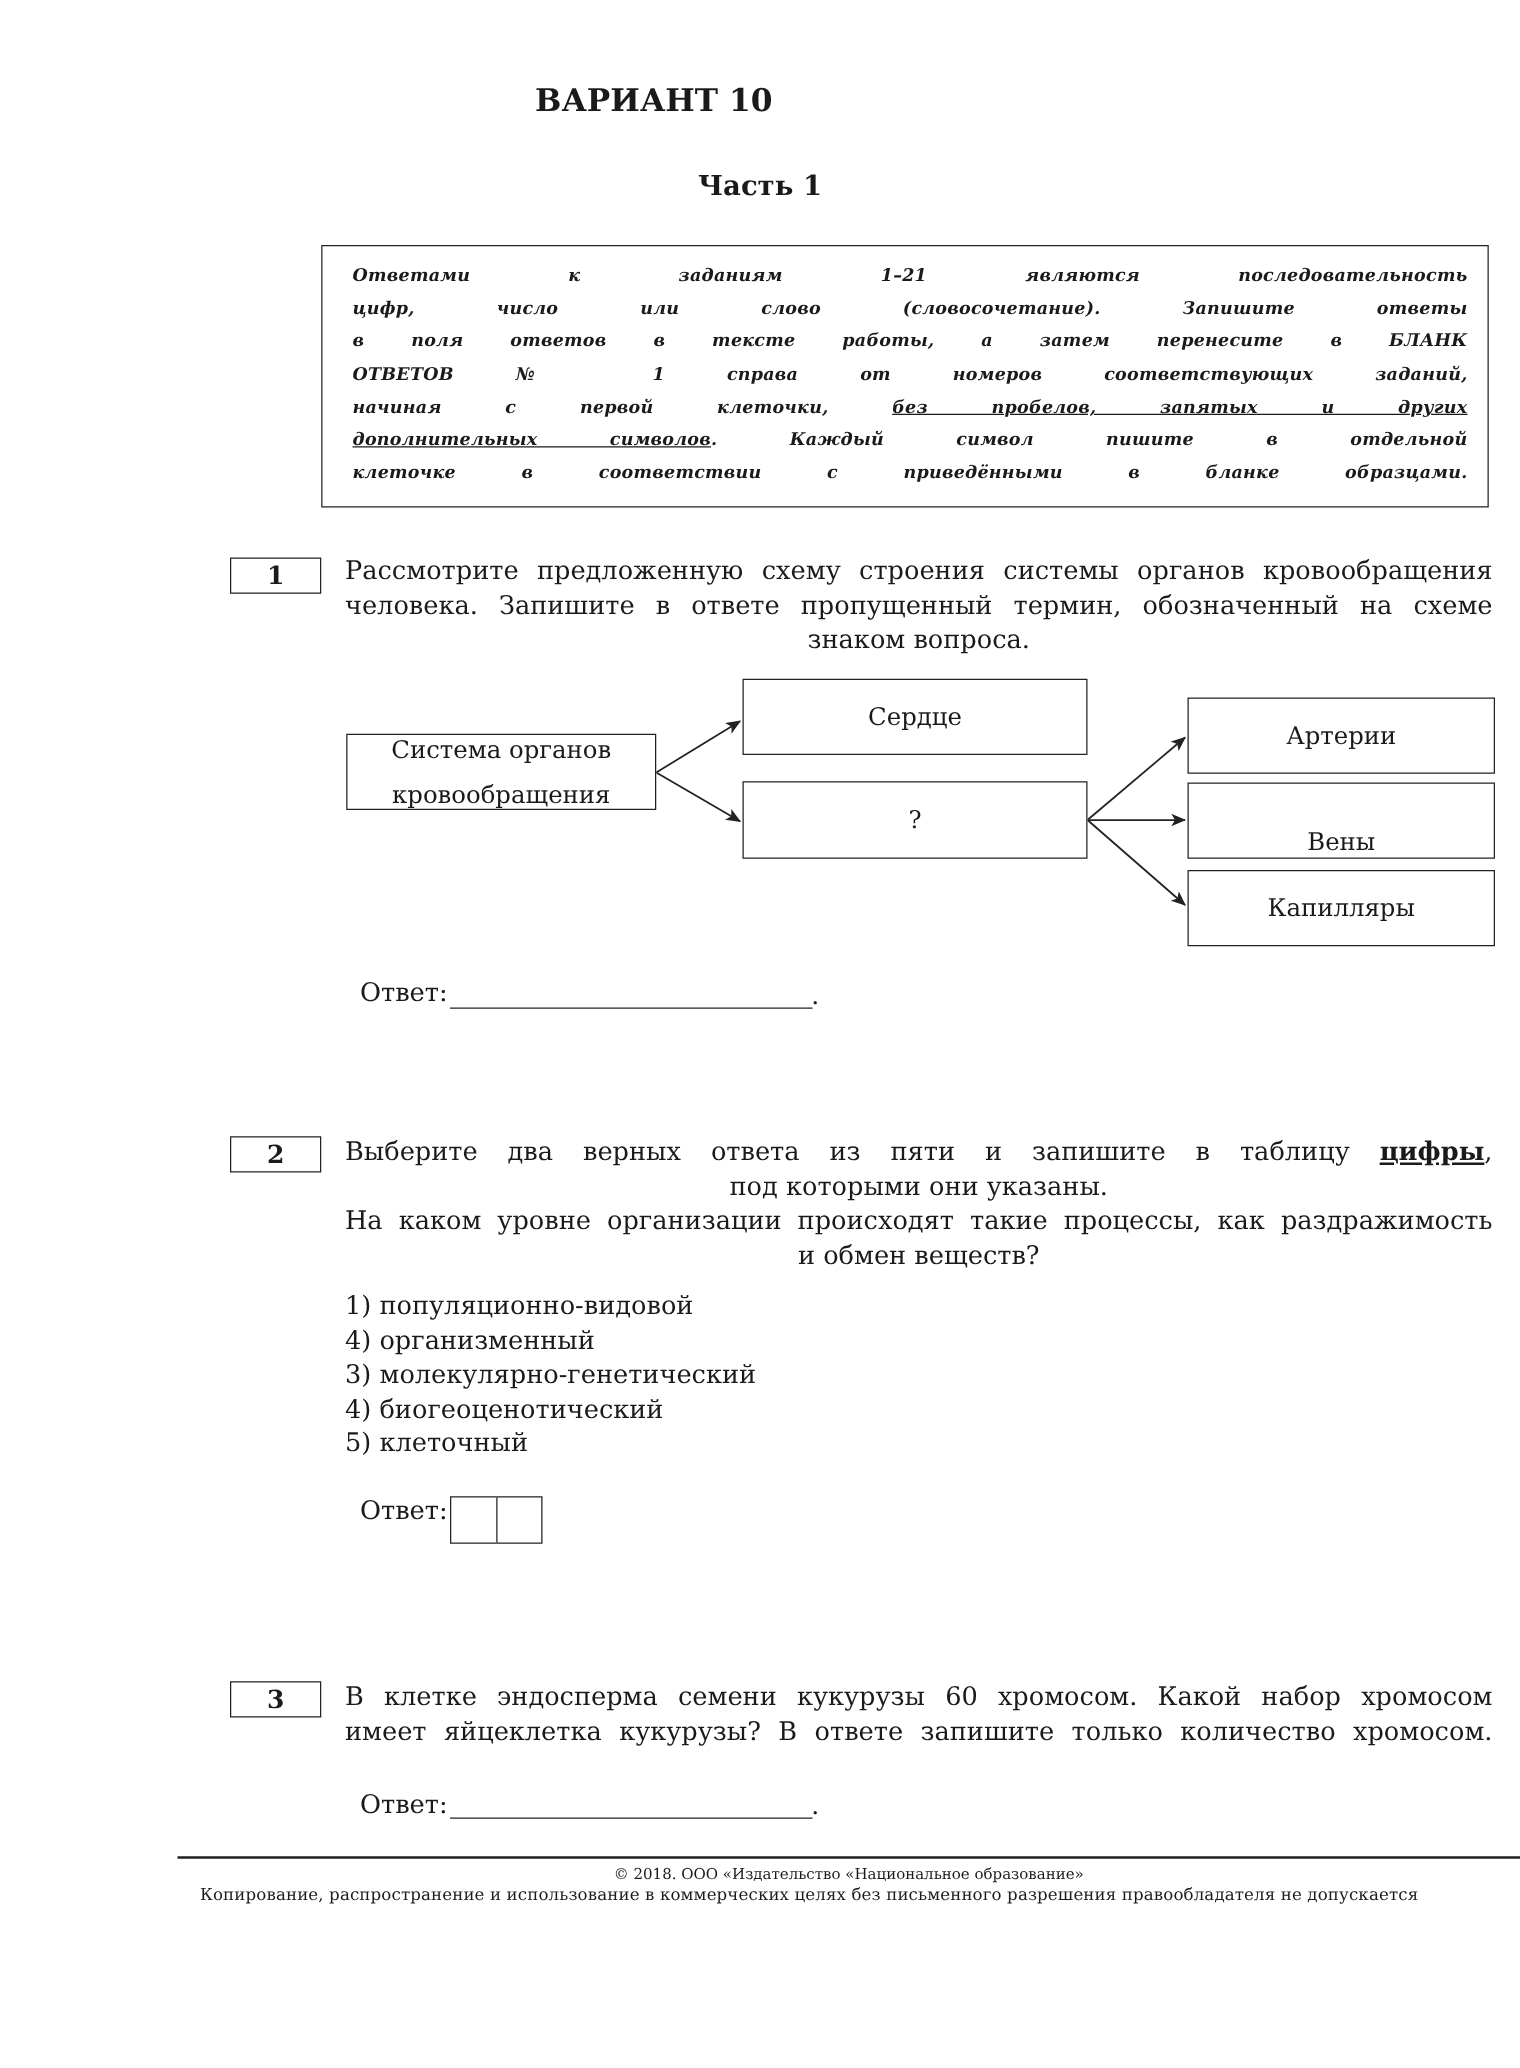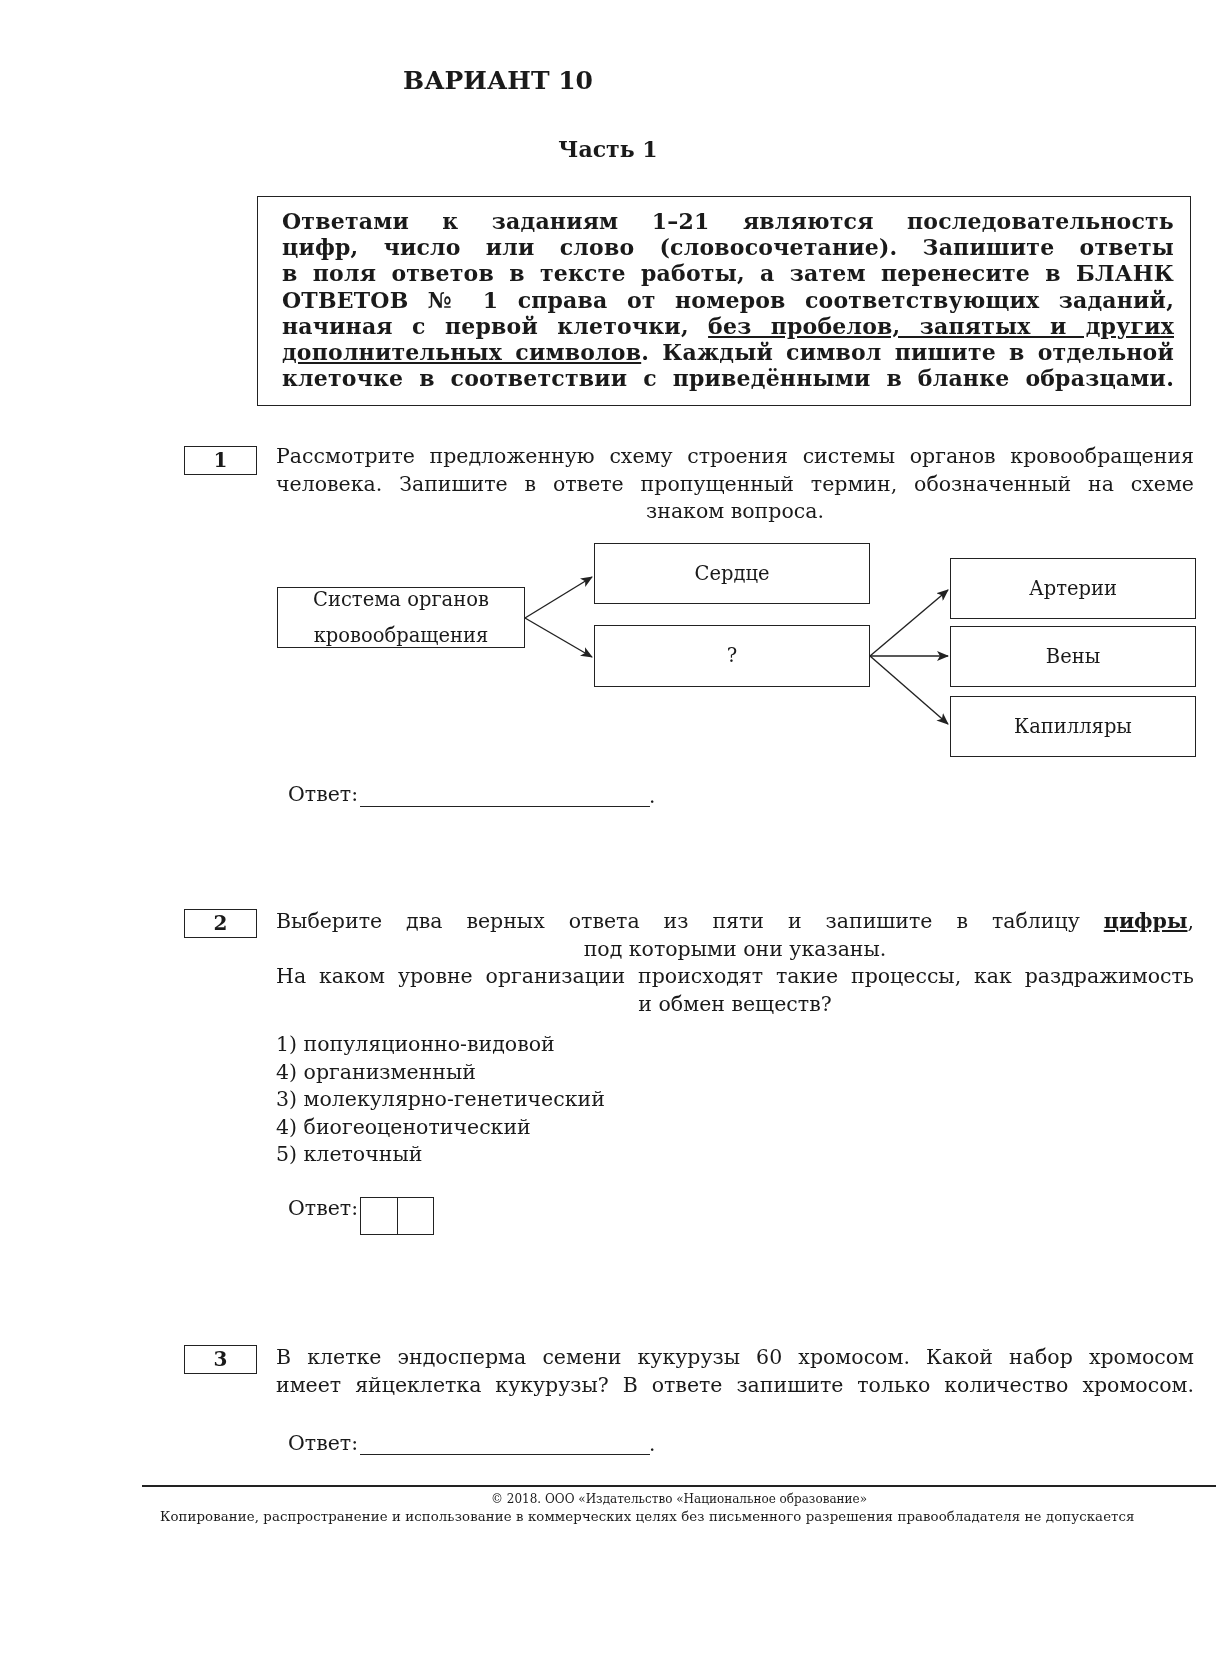--- a/index.html
+++ b/index.html
@@ -3,21 +3,21 @@
 <meta charset="utf-8">
 <style>
   html, body { margin: 0; padding: 0; background: #ffffff; }
   body { width: 1216px; height: 1654px; position: relative; overflow: hidden;
          font-family: "DejaVu Serif", "Liberation Serif", serif; color: #1a1a1a; }
   .abs { position: absolute; }
   .title { left: 0; width: 1376px; text-align: center; font-weight: bold; font-size: 25px; top: 66px; }
   .subtitle { left: 0; width: 1376px; text-align: center; font-weight: bold; font-size: 22px; top: 136px; }
   .instr { left: 257px; top: 196px; width: 934px; height: 210px; border: 1.5px solid #222;
            box-sizing: border-box; padding: 11px 16px 0 24px; }
-  .instr p { margin: 0; font-weight: bold; font-size: 22px; line-height: 26.2px;
+  .instr p { margin: 0; font-style: italic; font-weight: bold; font-size: 14px; line-height: 26.2px;
              text-align: justify; text-align-last: justify; letter-spacing: 0.2px; }
   .instr p .u { text-decoration: underline; }
   .instr p:last-child { text-align-last: justify; }
   .num { left: 184px; width: 73px; height: 29px; border: 1.5px solid #222; box-sizing: border-box;
          text-align: center; font-weight: bold; font-size: 20px; line-height: 27px; }
   .qtext { left: 276px; width: 918px; font-size: 20.5px; line-height: 27.7px; }
   .qtext .j { text-align: justify; text-align-last: justify; display: block; }
   .qtext .l { display: block; text-align: center; }
   .opts { left: 276px; font-size: 20.5px; line-height: 27.6px; }
   .opts div { white-space: nowrap; }
@@ -31,21 +31,21 @@
   .cell { width: 36px; height: 100%; box-sizing: border-box; }
   .cell + .cell { border-left: 1.5px solid #222; }
   .footer-rule { left: 142px; width: 1074px; top: 1485px; border-top: 2px solid #222; }
   .foot1 { left: 0; width: 1376px; text-align: center; top: 1492px; font-size: 12px; }
   .foot2 { left: 160px; width: 1050px; top: 1509px; font-size: 13.3px; white-space: nowrap; letter-spacing: 0.1px; }
   svg.arrows { position: absolute; left: 0; top: 0; }
 </style>
 </head>
 <body>
 
-<div class="abs title" style="width:996px;">ВАРИАНТ 10</div>
+<div class="abs title" style="width:996px;margin-left:25px;">ВАРИАНТ 10</div>
 <div class="abs subtitle" style="width:1216px;">Часть 1</div>
 
 <div class="abs instr">
   <p>Ответами к заданиям 1–21 являются последовательность</p>
   <p>цифр, число или слово (словосочетание). Запишите ответы</p>
   <p>в поля ответов в тексте работы, а затем перенесите в БЛАНК</p>
   <p>ОТВЕТОВ № 1 справа от номеров соответствующих заданий,</p>
   <p><span>начиная с первой клеточки, </span><span class="u">без пробелов, запятых и других</span></p>
   <p><span class="u">дополнительных символов</span><span>. Каждый символ пишите в отдельной</span></p>
   <p>клеточке в соответствии с приведёнными в бланке образцами.</p>
@@ -77,21 +77,21 @@
   </div>
   <div class="box" style="left:594px; top:543px; width:276px; height:61px;">
     <span>Сердце</span>
   </div>
   <div class="box" style="left:594px; top:625px; width:276px; height:62px;">
     <span>?</span>
   </div>
   <div class="box" style="left:950px; top:558px; width:246px; height:61px;">
     <span>Артерии</span>
   </div>
-  <div class="box" style="left:950px; top:626px; width:246px; height:61px;">
+  <div class="box" style="left:950px; top:626px; width:246px; height:61px;align-items:flex-end;">
     <span>Вены</span>
   </div>
   <div class="box" style="left:950px; top:696px; width:246px; height:61px;">
     <span>Капилляры</span>
   </div>
 </div>
 
 <div class="abs ans-label" style="top:782px;">Ответ:</div>
 <div class="abs ans-line" style="left:360px; top:806px; width:290px;"></div>
 <div class="abs dot" style="left:649px; top:784px;">.</div>

